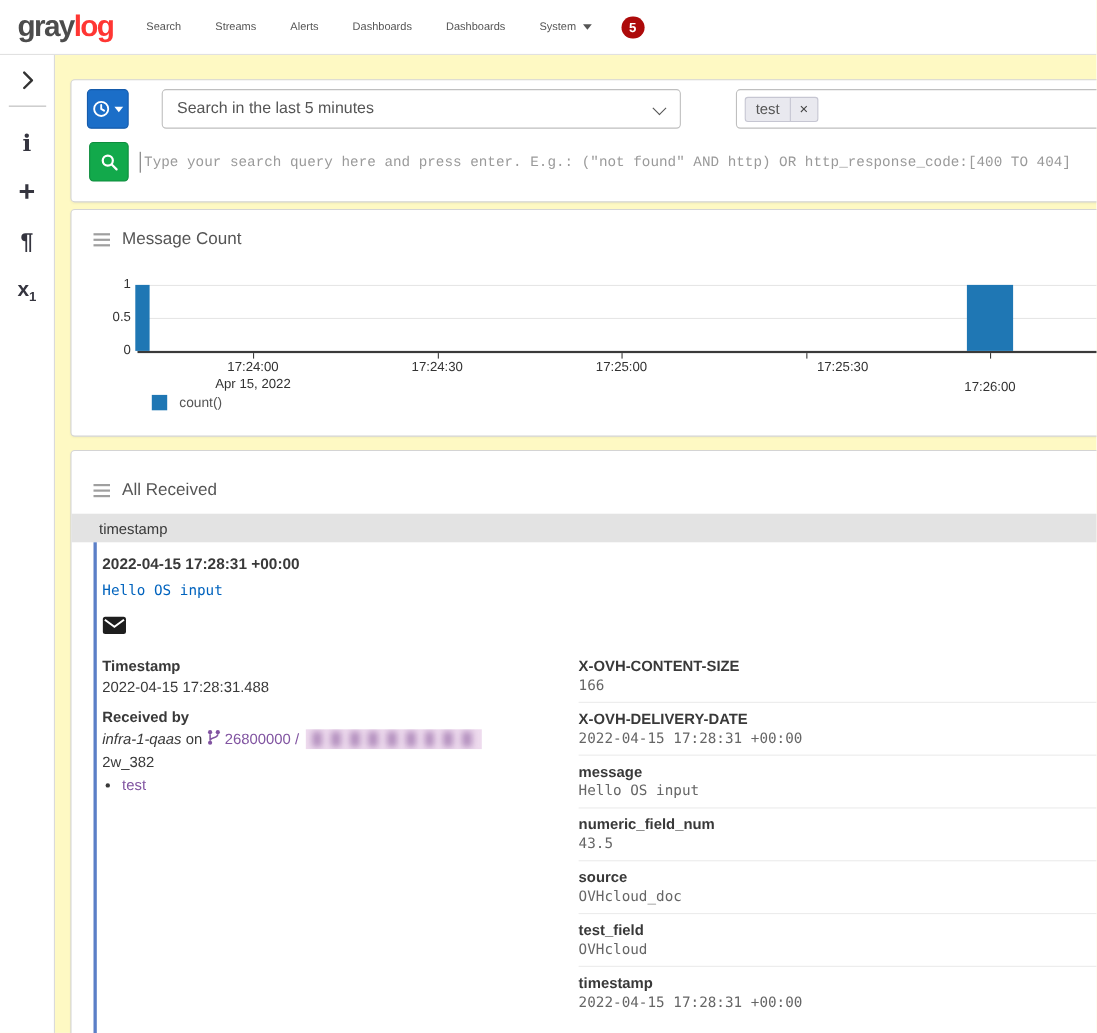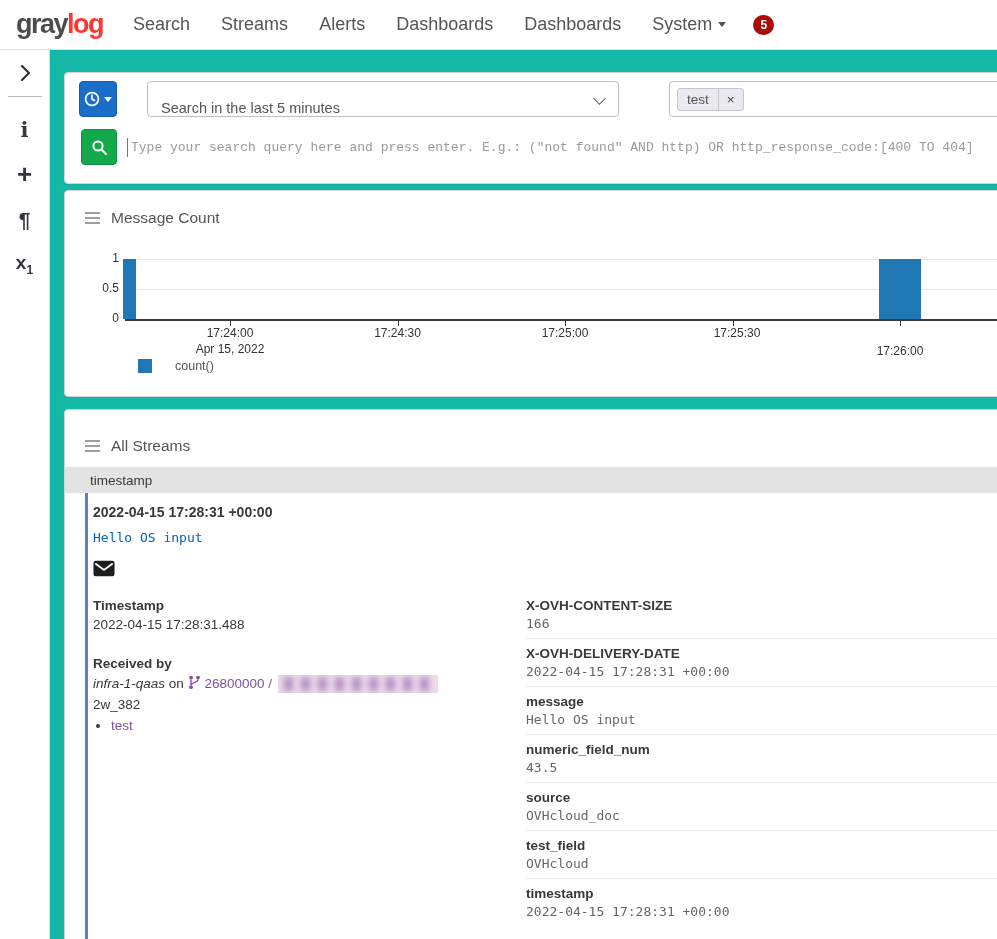--- a/index.html
+++ b/index.html
@@ -1,25 +1,25 @@
 <!DOCTYPE html>
 <html><head>
 <meta charset="utf-8">
 <style>
   * { box-sizing: border-box; margin: 0; padding: 0; }
   body { font-family: "Liberation Sans", sans-serif; background: #fff; }
-  .page { position: relative; width: 997px; height: 939px; overflow: hidden; background: #14b8a6; }
+  .page { position: relative; width: 997px; height: 939px; overflow: hidden; background: #fef9c3; }
 
   
   .navbar { position: absolute; top: 0; left: 0; width: 100%; height: 50px; background: #fff;
             border-bottom: 1px solid #e1e1e1; display: flex; align-items: center; z-index: 5; }
   .logo { margin-left: 16px; font-size: 27px; font-weight: bold; letter-spacing: -1.5px; cursor: pointer; }
   .logo .lg-gray { color: #4c4c4c; }
   .logo .lg-red  { color: #ff3633; }
-  .nav-items { display: flex; margin-left: 30px; gap: 31px; color: #555; font-size: 18px; }
+  .nav-items { display: flex; margin-left: 30px; gap: 31px; color: #555; font-size: 10px; }
   .nav-item { cursor: pointer; display: flex; align-items: center; gap: 6px; }
   .caret-down { width: 0; height: 0; border-left: 4px solid transparent; border-right: 4px solid transparent;
                 border-top: 5px solid currentColor; display: inline-block; }
   .nav-badge { margin-left: 27px; min-width: 21px; height: 20px; border-radius: 10px; background: #ad0a0a;
                color: #fff; font-size: 12px; font-weight: bold; display: flex; align-items: center;
                justify-content: center; padding: 0 6px; cursor: pointer; }
 
   
   .sidebar { position: absolute; top: 50px; left: 0; width: 50px; bottom: 0; background: #fff;
              border-right: 1px solid #dadada; display: flex; flex-direction: column; align-items: center;
@@ -40,21 +40,21 @@
   .card-search   { top: 22px;  height: 112px; }
   .card-msgcount { top: 140px; height: 207px; }
   .card-allmsgs  { top: 359px; height: 566px; }
 
   
   .btn-time { position: absolute; left: 14px; top: 8px; width: 38px; height: 36px; background: #1b6ec8;
               border: 1px solid #155bab; border-radius: 4px; color: #fff; display: flex; align-items: center;
               justify-content: center; gap: 4px; cursor: pointer; }
   .select-timerange { position: absolute; left: 82px; top: 8px; width: 472px; height: 36px;
                       border: 1px solid #bfbfbf; border-radius: 4px; background: #fff; color: #555;
-                      font-size: 14.5px; display: flex; align-items: flex-end; padding: 0 28px 0 13px; cursor: pointer; }
+                      font-size: 14.5px; display: flex; align-items: center; padding: 0 28px 0 13px; cursor: pointer; }
   .chev { position: absolute; right: 14px; top: 12px; width: 9px; height: 9px;
           border-right: 1.8px solid #555; border-bottom: 1.8px solid #555; transform: rotate(45deg); }
   .tag-input { position: absolute; left: 604px; top: 8px; right: 0; height: 36px; border: 1px solid #bfbfbf;
                border-radius: 4px 0 0 4px; background: #fff; display: flex; align-items: center;
                padding-left: 7px; cursor: text; }
   .tag { display: flex; align-items: stretch; border: 1px solid #c6c6d2; border-radius: 3px;
          background: #e9e9ef; font-size: 13.5px; color: #555; }
   .tag-label { padding: 3px 9px; }
   .tag-close { padding: 3px 8px; border-left: 1px solid #c6c6d2; cursor: pointer; color: #444; }
   .btn-search { position: absolute; left: 16px; top: 56px; width: 36px; height: 36px; background: #12a94b;
@@ -73,38 +73,38 @@
   .hamburger i { display: block; height: 2px; background: #9f9f9f; }
 
   
   .chart { position: absolute; inset: 0; font-size: 12px; color: #333; }
   .gridline { position: absolute; left: 60px; right: 0; height: 1px; background: #e6e6e6; }
   .axis-base { position: absolute; left: 60px; right: 0; height: 2px; background: #3a3a3a; }
   .y-label { position: absolute; left: 14px; width: 40px; text-align: right; }
   .x-tickmark { position: absolute; width: 1px; height: 5px; background: #3a3a3a; }
   .x-ticklabel { position: absolute; width: 90px; text-align: center; }
   .chart-bar { position: absolute; }
-  .legend { position: absolute; left: 73px; top: 168px; display: flex; align-items: flex-end; gap: 23px;
+  .legend { position: absolute; left: 73px; top: 168px; display: flex; align-items: flex-end; gap: 11px;
             font-size: 12.5px; color: #555; cursor: pointer; }
   .legend-swatch { width: 14px; height: 14px; }
 
   
   .msg-table-header { position: absolute; top: 57px; left: 0; right: 0; height: 26px; background: #e3e3e3;
                       color: #393939; font-size: 13.5px; display: flex; align-items: center;
                       padding-left: 25px; cursor: pointer; }
   .msg-row { position: absolute; top: 83px; left: 20px; right: 0; bottom: 0;
              border-left: 3px solid #5b7fc7; padding-left: 5px; }
   .msg-ts { margin-top: 11px; font-weight: bold; font-size: 14px; color: #393939; cursor: pointer; }
   .msg-summary { margin-top: 10px; font-family: "DejaVu Sans Mono", monospace; font-size: 13px; color: #0063be; }
   .msg-id { margin-top: 15px; font-size: 20px; color: #393939; display: flex; align-items: center;
             gap: 12px; cursor: pointer; }
   .msg-details { display: flex; margin-top: 21px; }
   .col-left { width: 433px; flex: 0 0 auto; }
   .col-right { flex: 1 1 auto; }
-  .meta-label { font-weight: bold; font-size: 13.5px; color: #393939; margin-top: 24px; }
+  .meta-label { font-weight: bold; font-size: 13.5px; color: #393939; margin-top: 12px; }
   .meta-label:first-child { margin-top: 0; }
   .meta-value { margin-top: 4px; font-size: 13.5px; color: #393939; }
   .node-name { font-style: italic; }
   .purple-link { color: #8154a1; text-decoration: none; cursor: pointer; }
   .redacted { display: inline-block; vertical-align: middle; width: 160px; height: 18px; background: #eedbee;
               position: relative; overflow: hidden; margin-left: 2px; }
   .redacted i { position: absolute; inset: 2px 6px; filter: blur(3px); display: block;
                 background: repeating-linear-gradient(90deg, rgba(130,80,150,.55) 0 9px, rgba(130,80,150,0) 9px 17px); }
   .stream-list { margin: 6px 0 0 18px; font-size: 13.5px; color: #393939; }
   .stream-list li { margin-top: 2px; }
@@ -206,41 +206,41 @@
           <div class="y-label" style="top: 90px;">0.5</div>
           <div class="y-label" style="top: 120px;">0</div>
           <div class="axis-base" style="top: 128px;"></div>
           <div class="x-tickmark" style="left: 165px; top: 130px;"></div>
           <div class="x-ticklabel" style="left: 120px; top: 135px;">17:24:00</div>
           <div class="x-tickmark" style="left: 332.5px; top: 130px;"></div>
           <div class="x-ticklabel" style="left: 287.5px; top: 135px;">17:24:30</div>
           <div class="x-tickmark" style="left: 500px; top: 130px;"></div>
           <div class="x-ticklabel" style="left: 455px; top: 135px;">17:25:00</div>
           <div class="x-tickmark" style="left: 667.5px; top: 130px;"></div>
-          <div class="x-ticklabel" style="left: 627px; top: 135px;">17:25:30</div>
+          <div class="x-ticklabel" style="left: 656px; top: 135px;">17:25:30</div>
           <div class="x-tickmark" style="left: 835px; top: 130px;"></div>
           <div class="x-ticklabel" style="left: 790px; top: 153px;">17:26:00</div>
           <div class="x-ticklabel" style="left: 120px; top: 151px;">Apr 15, 2022</div>
           <div class="chart-bar" style="left: 57.5208px; width: 13.9583px; top: 68px; height: 60px; background: rgb(31, 119, 180);"></div>
           <div class="chart-bar" style="left: 814.062px; width: 41.875px; top: 68px; height: 60px; background: rgb(31, 119, 180);"></div>
         </div>
       <div class="legend">
         <span class="legend-swatch" style="background: rgb(31, 119, 180);"></span>
         <span>count()</span>
       </div>
     </div>
 
     <div class="card card-allmsgs">
       <div class="widget-header" style="top:27px">
         <span class="hamburger">
             <i></i>
             <i></i>
             <i></i>
           </span>
-        <span>All Streams</span>
+        <span>All Received</span>
       </div>
       <div class="msg-table-header">timestamp</div>
 
       <div class="msg-row">
         <div class="msg-ts">2022-04-15 17:28:31 +00:00</div>
         <div class="msg-summary">Hello OS input</div>
         <div class="msg-id">
           <svg width="22" height="17" viewBox="0 0 24 18">
               <rect x="0.5" y="0.5" width="23" height="17" rx="2.5" fill="#1e1e1e"></rect>
               <path d="M2.5 3.5 L12 10.5 L21.5 3.5" stroke="#fff" stroke-width="2" fill="none"></path>

